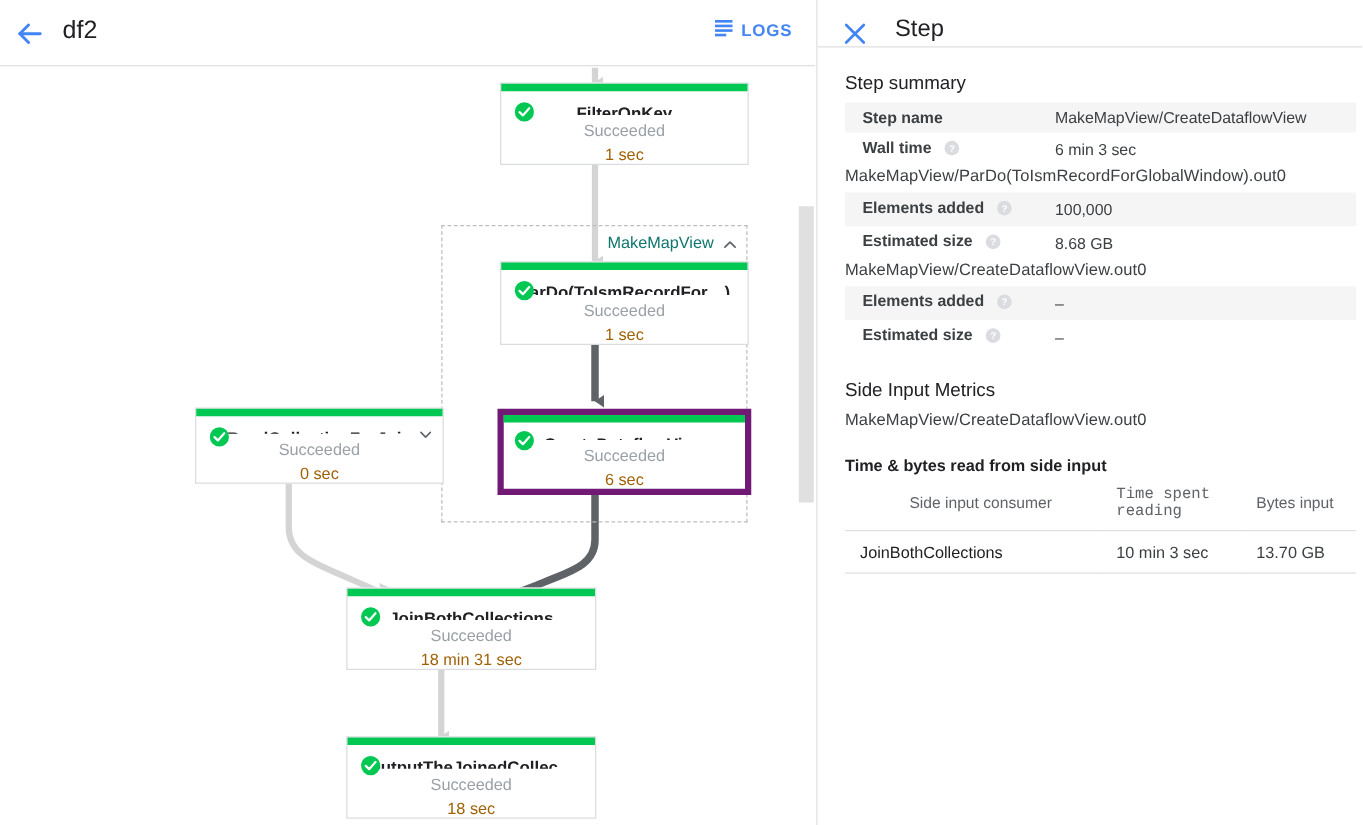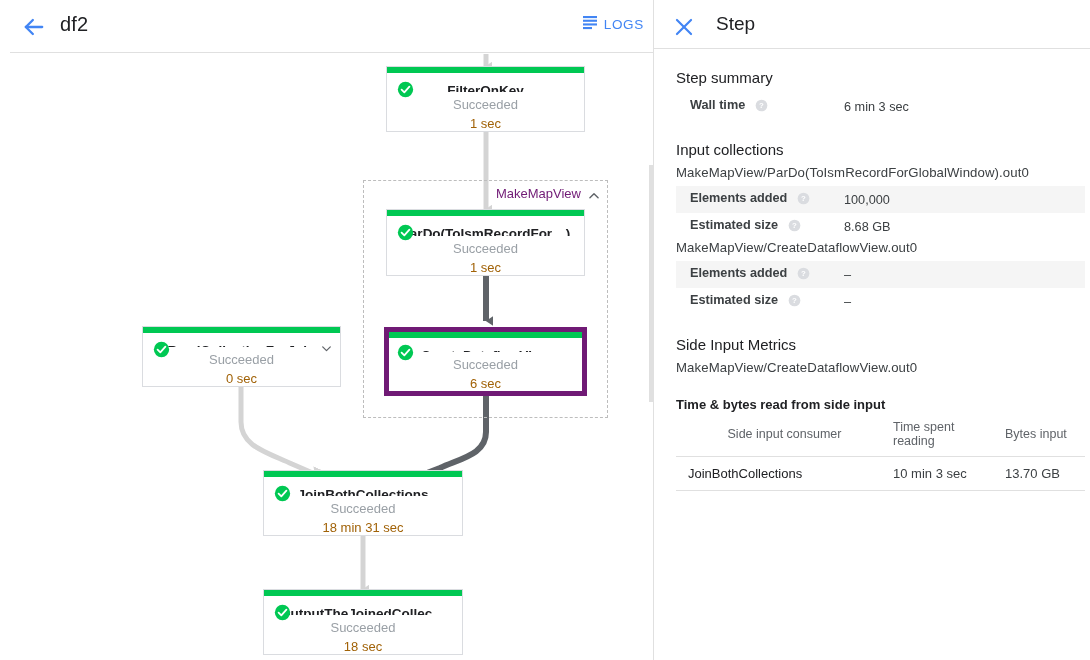--- a/index.html
+++ b/index.html
@@ -1,21 +1,21 @@
 <!DOCTYPE html>
 <html><head>
 <meta charset="utf-8">
 <style>
   * { box-sizing: border-box; margin: 0; padding: 0; }
   html, body {
     width: 1090px; height: 660px;
     font-family: "Liberation Sans", sans-serif;
     background: #fff; overflow: hidden;
   }
-  #app { position: relative; width: 1090px; height: 660px; display: flex; padding-left: 10px; }
+  #app { position: relative; width: 1090px; height: 660px; display: flex; }
 
   
   #left { position: relative; width: 652px; height: 660px; background: #fff; }
 
   #topbar {
     position: relative; height: 53px; width: 100%;
     border-bottom: 1px solid #e0e0e0; background: #fff;
   }
   #back-arrow {
     position: absolute; left: 10px; top: 13px; width: 28px; height: 28px;
@@ -24,50 +24,50 @@
   #job-title {
     position: absolute; left: 50px; top: 13px;
     font-size: 20px; color: #202124; letter-spacing: .1px;
   }
   #logs-btn {
     position: absolute; right: 18px; top: 14px;
     display: flex; align-items: center; gap: 6px; cursor: pointer;
   }
   #logs-icon { display: block; }
   #logs-label {
-    color: #4285f4; font-size: 13.5px; font-weight: 400; letter-spacing: .7px;
+    color: #4285f4; font-size: 13.5px; font-weight: 700; letter-spacing: .7px;
   }
 
   #canvas { position: absolute; left: 0; top: 54px; width: 652px; height: 606px; overflow: hidden; }
   #edges { position: absolute; left: 0; top: 0; }
 
   
   #canvas-scroll-track {
     position: absolute; right: 0; top: 0; width: 13px; height: 606px; background: #fff;
   }
   #canvas-scroll-thumb {
     position: absolute; right: 1px; top: 111px; width: 12px; height: 237px;
     background: #e0e0e0; border-radius: 0; cursor: pointer;
   }
 
   
   .group-box {
     position: absolute; border: 1px dashed #bdbdbd; background: transparent;
   }
   .group-label {
     position: absolute; right: 26px; top: 5px;
-    font-size: 13px; color: #701a75; white-space: nowrap; text-align: center;
+    font-size: 13px; color: #0f766e; white-space: nowrap; text-align: center;
   }
   .group-chevron { position: absolute; right: 6px; top: 8px; cursor: pointer; }
 
   
   .node {
     position: absolute; background: #fff; border: 1px solid #dadce0;
     display: flex; flex-direction: column; align-items: center;
-    padding-top: 0; overflow: visible;
+    padding-top: 0; overflow: visible; margin-left: 24px;
   }
   .node.selected { border: 5px solid #701a75; }
   .node-bar { width: 100%; height: 6px; background: #00c853; flex: 0 0 auto; }
   .node-check {
     position: absolute; left: 10px; top: 14px; width: 17px; height: 17px;
   }
   .node.selected .node-check { left: 8px; top: 12px; }
   .node-title {
     font-size: 13.5px; font-weight: bold; color: #202124;
     margin-top: 11px; text-align: center; line-height: 1.1;
@@ -76,21 +76,21 @@
   .node-status { font-size: 13px; color: #9aa0a6; margin-top: 5px; }
   .node-time { font-size: 13px; color: #a16207; margin-top: 4px; }
   .node-chevron { position: absolute; right: 7px; top: 14px; cursor: pointer; }
 
   
   #right {
     position: absolute; left: 653px; top: 0; width: 437px; height: 660px;
     background: #fff; border-left: 1px solid #e0e0e0;
   }
   #panel-head {
-    position: relative; height: 49px; border-bottom: 1px solid #e0e0e0;
+    position: relative; height: 38px; border-bottom: 1px solid #e0e0e0;
   }
   #panel-close {
     position: absolute; left: 17px; top: 14px; width: 26px; height: 26px; cursor: pointer;
   }
   #panel-title {
     position: absolute; left: 62px; top: 13px; font-size: 19px; color: #202124;
   }
   #panel-body { padding: 20px 8px 0 22px; height: 606px; overflow: hidden; }
 
   .sec-title { font-size: 15px; color: #202124; margin: 0 0 7px 0; }
@@ -111,21 +111,21 @@
   table.sidein th {
     font-size: 12.5px; font-weight: normal; color: #5f6368;
     text-align: center; padding: 4px 0 8px 12px; border-bottom: 1px solid #e0e0e0;
   }
   table.sidein th.num, table.sidein td.num { text-align: left; }
   table.sidein td {
     font-size: 13px; color: #3c4043; padding: 9px 0 9px 12px;
     border-bottom: 1px solid #e0e0e0;
   }
   table.sidein td.first { color: #202124; }
-  .col-a { width: 205px; } .col-b { width: 112px; } .col-c { width: 92px; }
+  .col-a { width: 205px; } .col-b { width: 112px; font-family: Liberation Mono, monospace; } .col-c { width: 92px; }
 </style>
 </head>
 <body>
 
 <div id="app">
 
   <div id="left">
 
     <div id="topbar">
       <span id="back-arrow">
@@ -281,36 +281,39 @@
         </svg>
       </span>
       <span id="panel-title">Step</span>
     </div>
 
     <div id="panel-body">
 
       <div class="sec-title">Step summary</div>
       <table class="kv">
         <tbody>
+            <tr class="shaded">
+          <td class="k"><span>Step name</span></td>
+          <td class="v">MakeMapView/CreateDataflowView</td>
+        </tr>
         <tr>
           <td class="k">
             <span>Wall time</span>
             <span class="help-ic">
               <svg width="13" height="13" viewBox="0 0 20 20">
                 <circle cx="10" cy="10" r="9" fill="#dadce0"></circle>
                 <text x="10" y="14.3" font-size="12" font-family="Liberation Sans, sans-serif" fill="#fff" text-anchor="middle">?</text>
               </svg>
             </span>
           </td>
           <td class="v">6 min 3 sec</td>
         </tr>
       </tbody>
         </table>
 
-      <div class="sec-title mt">Input collections</div>
       <div class="coll-name">MakeMapView/ParDo(ToIsmRecordForGlobalWindow).out0</div>
       <table class="kv">
         <tbody>
             <tr class="shaded">
           <td class="k">
             <span>Elements added</span>
             <span class="help-ic">
               <svg width="13" height="13" viewBox="0 0 20 20">
                     <circle cx="10" cy="10" r="9" fill="#dadce0"></circle>
                 <text x="10" y="14.3" font-size="12" font-family="Liberation Sans, sans-serif" fill="#fff" text-anchor="middle">?</text>

